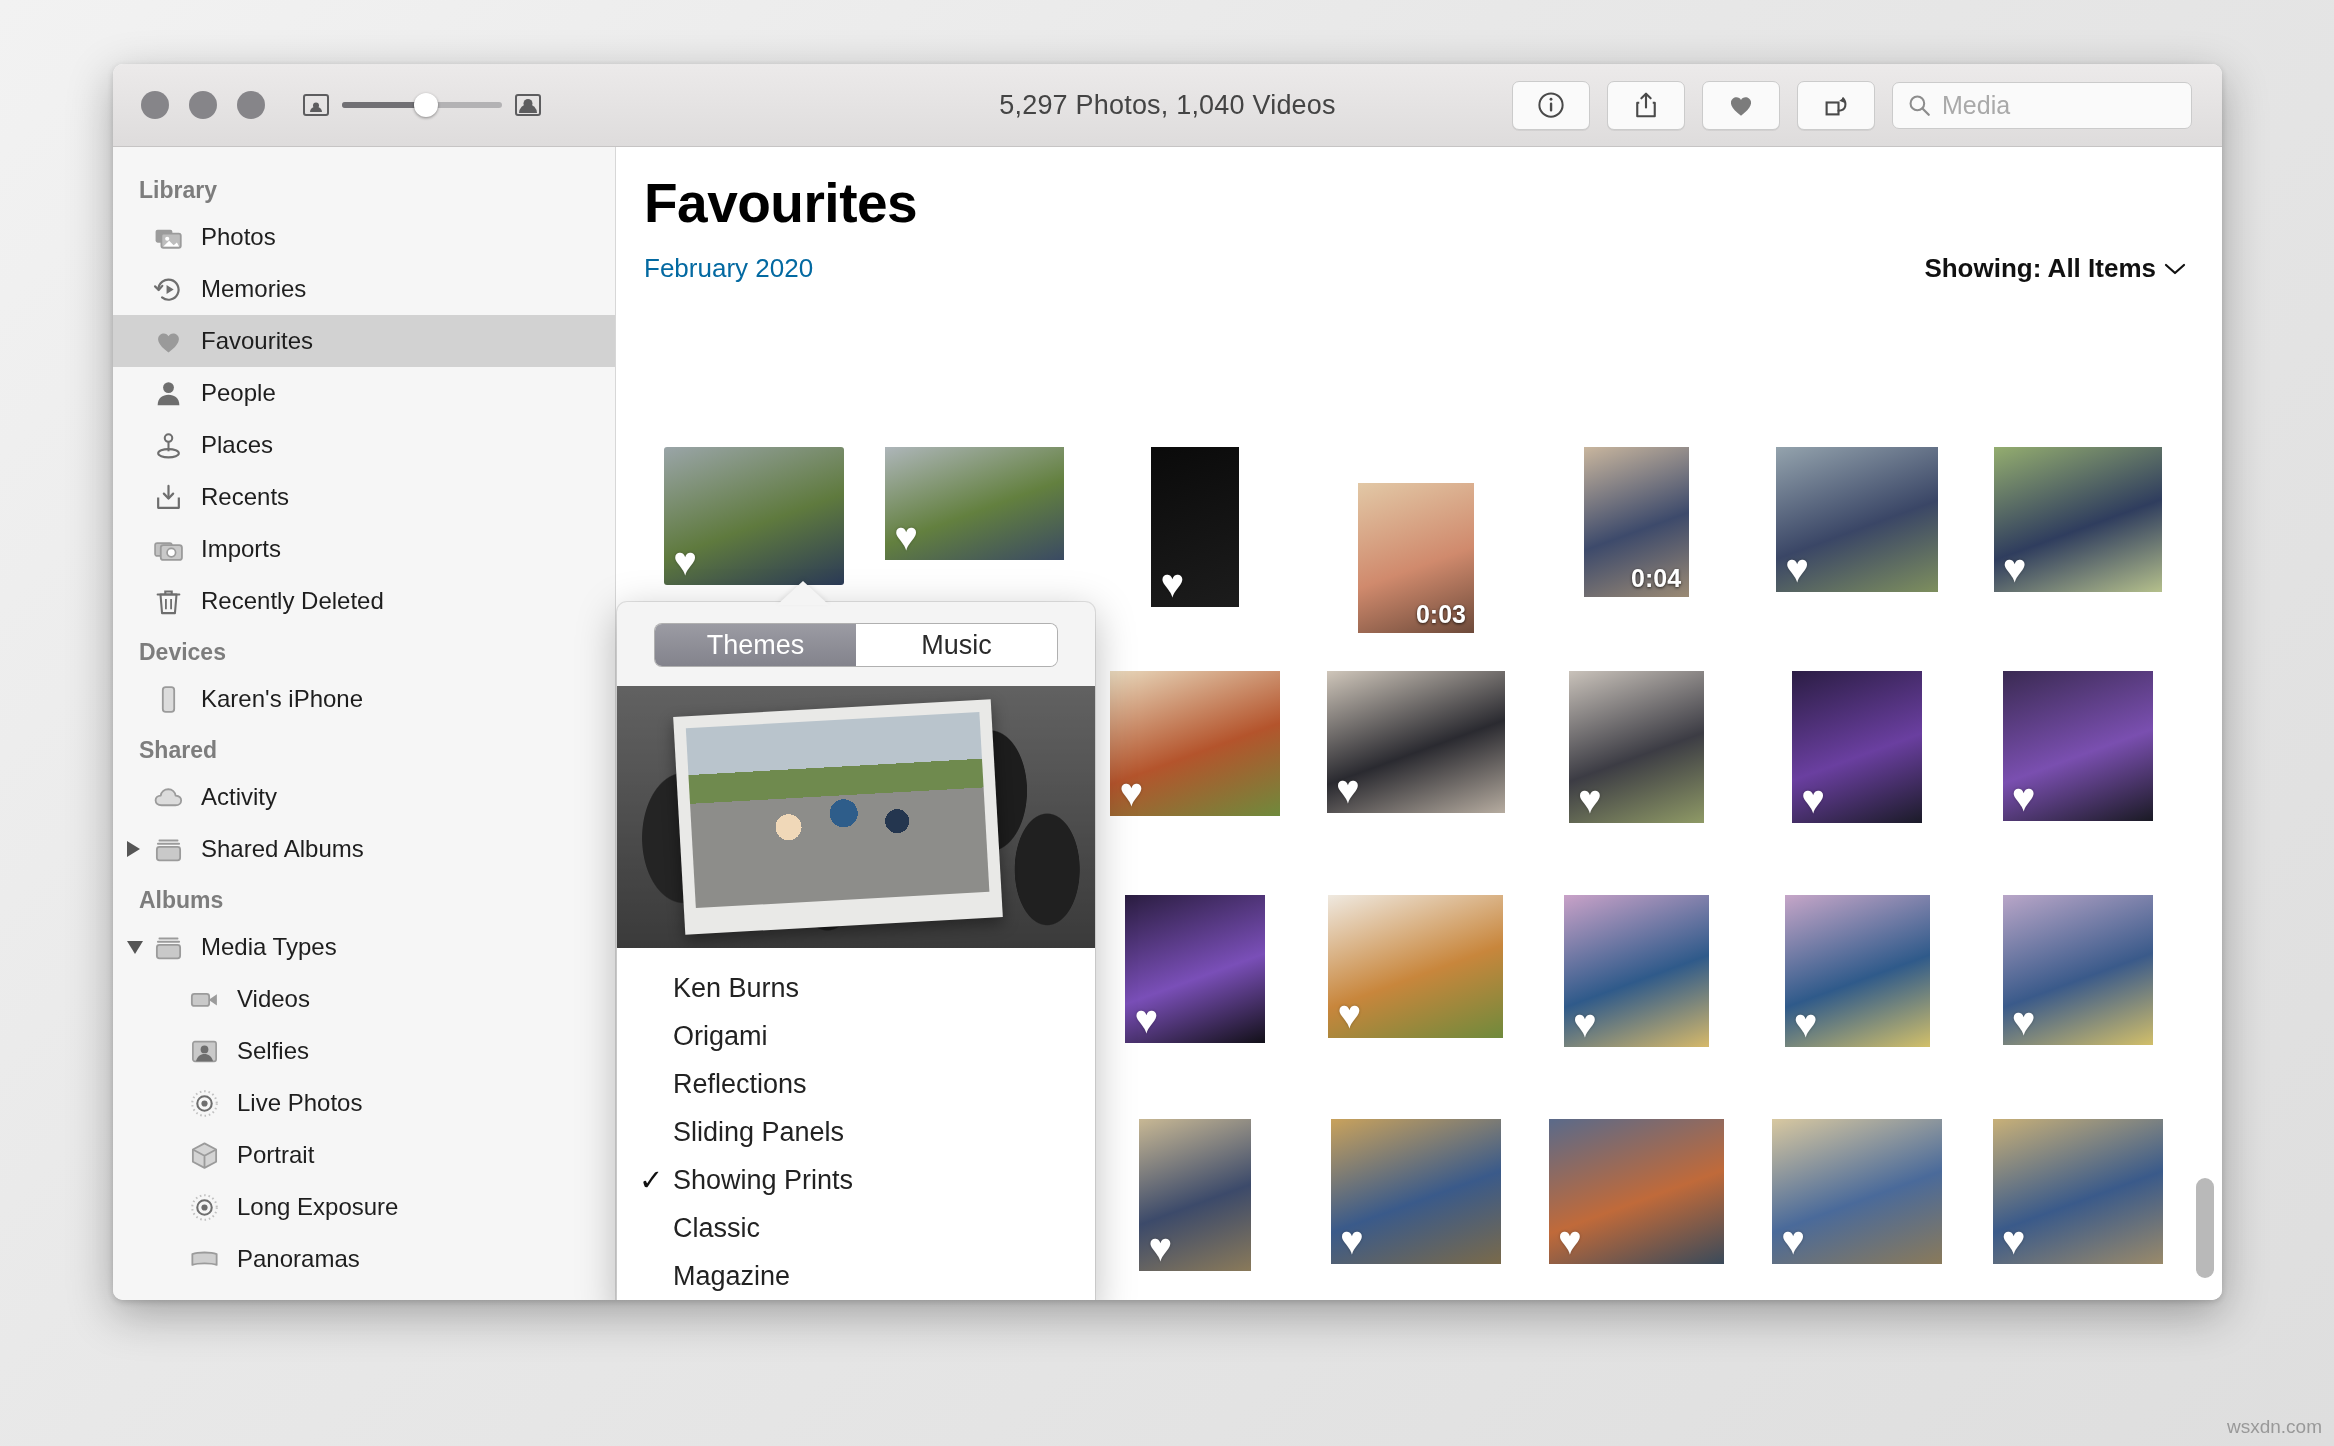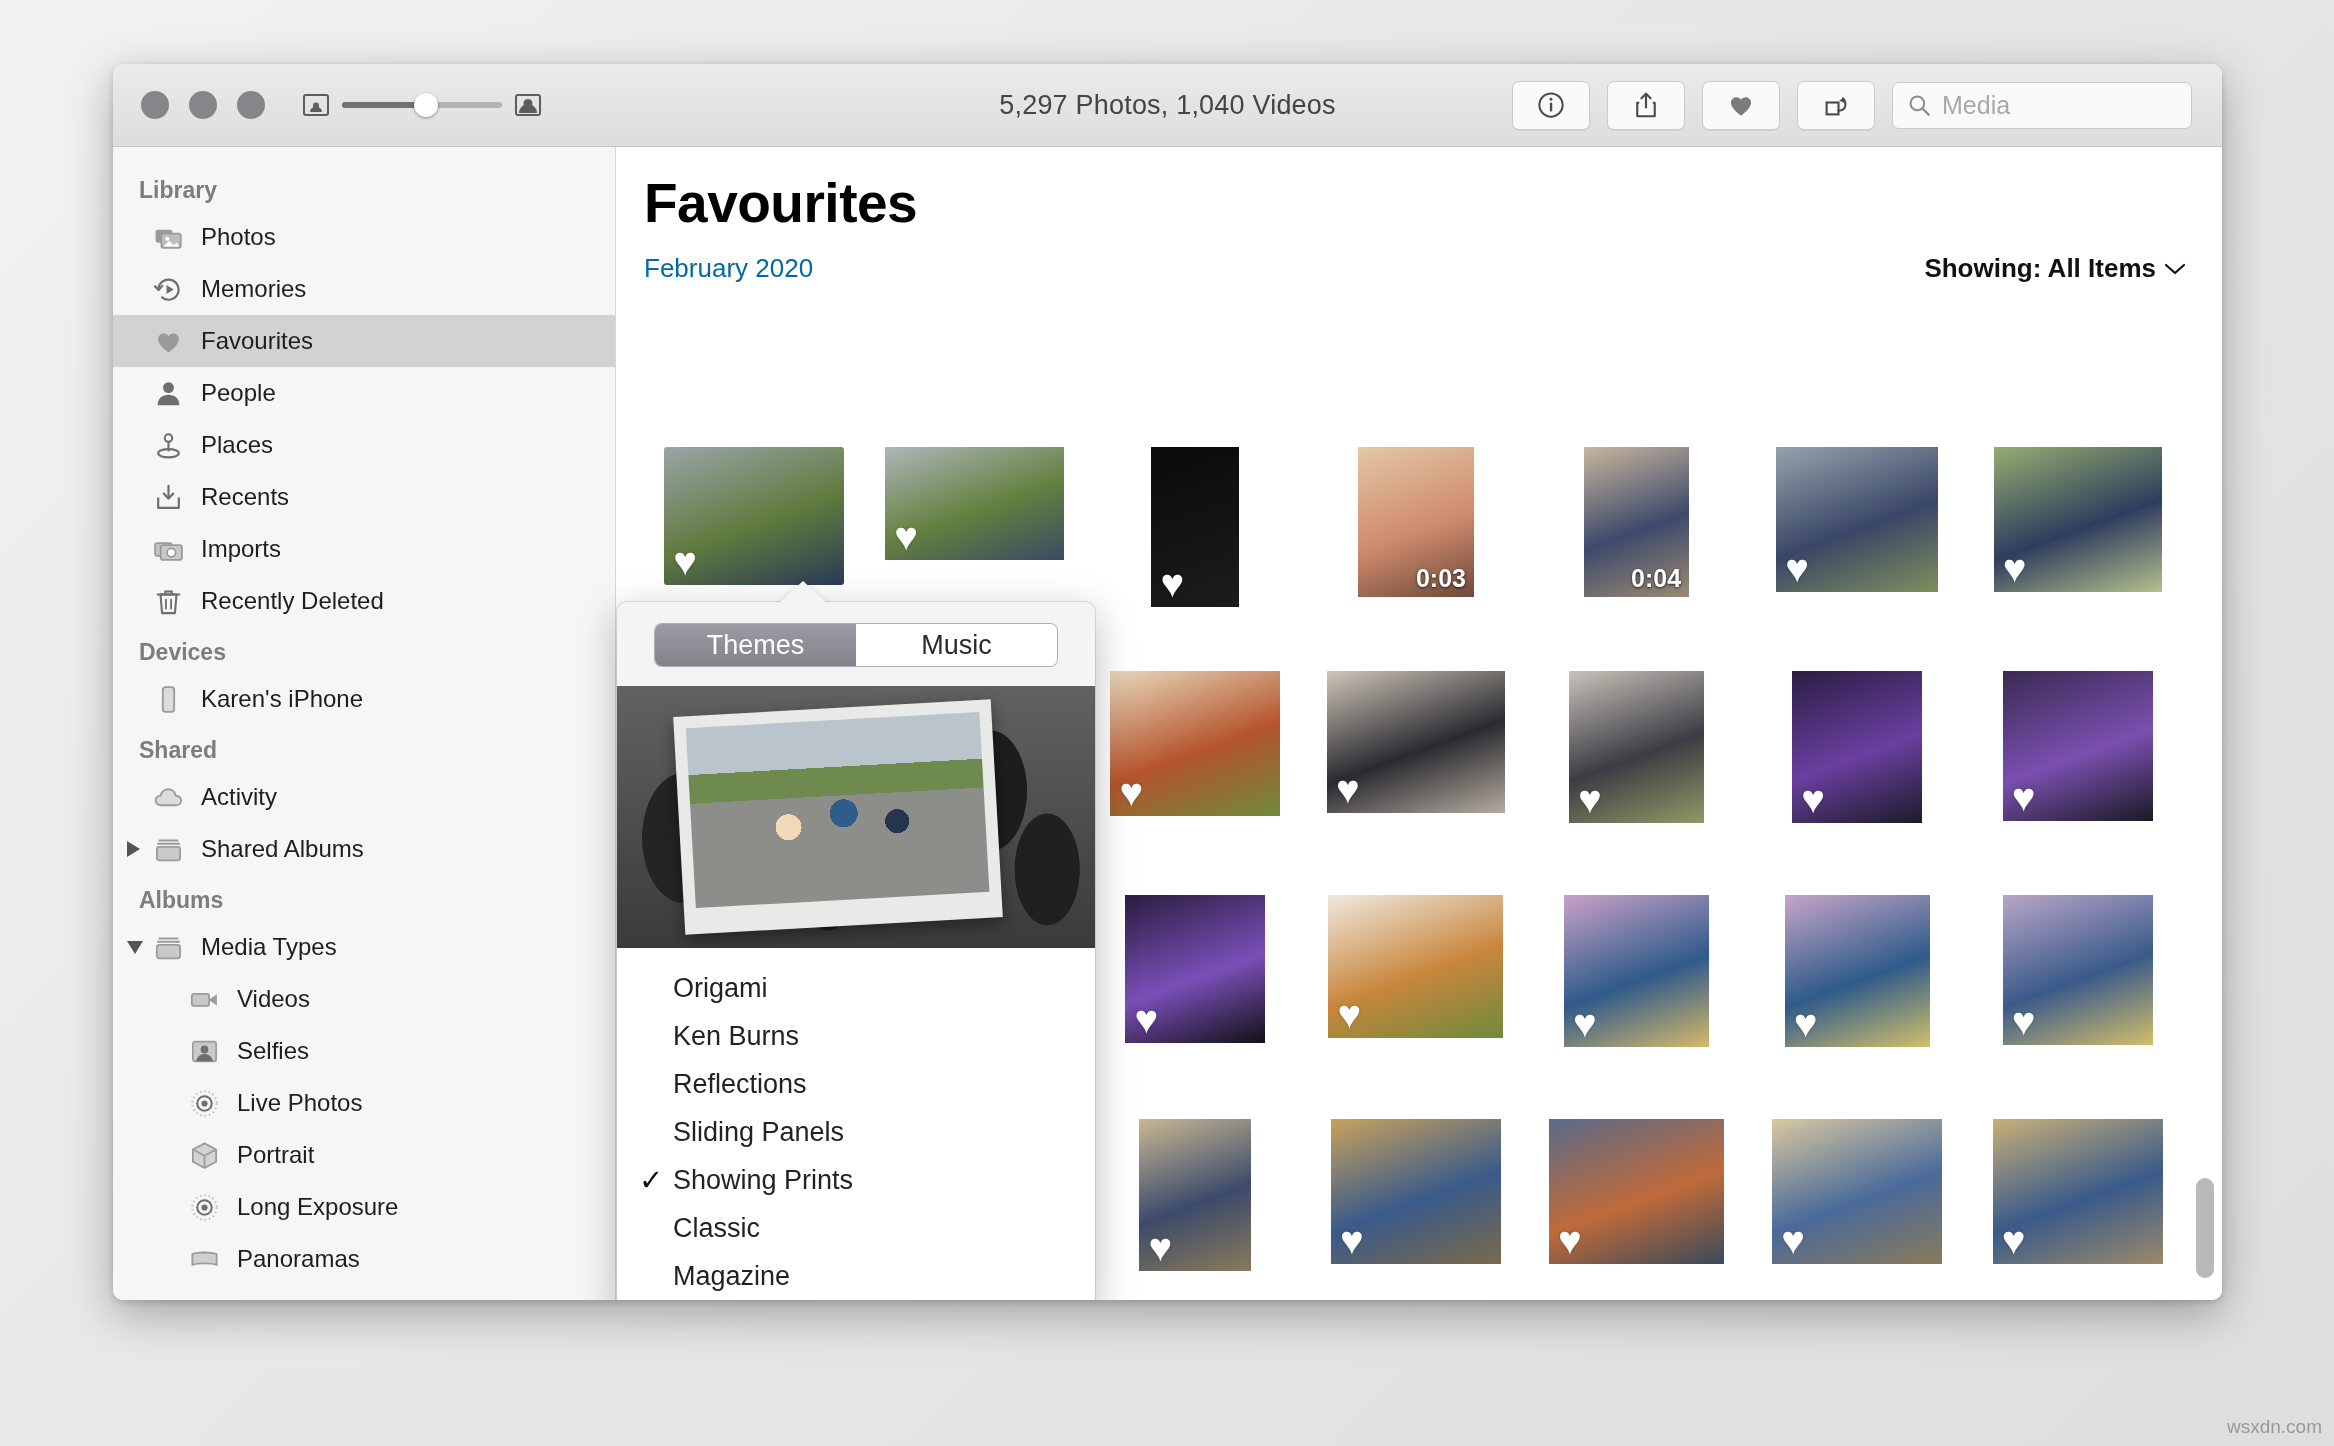--- a/index.html
+++ b/index.html
@@ -404,21 +404,21 @@
             <div class="thumb" style="width:179px;height:113px;background:linear-gradient(160deg,#aeb6ba 0%,#63803f 55%,#3a4a63 100%);">
               <span class="heart">♥</span>
             </div>
           </div>
           <div class="cell">
             <div class="thumb" style="width:88px;height:160px;background:linear-gradient(160deg,#0a0a0a 0%,#141414 55%,#1c1c1c 100%);">
               <span class="heart">♥</span>
             </div>
           </div>
           <div class="cell">
-            <div class="thumb" style="width:116px;height:150px;background:linear-gradient(160deg,#e2c8a6 0%,#d08a6d 55%,#6d4a3a 100%);">
+            <div class="thumb" style="width:116px;height:150px;background:linear-gradient(160deg,#e2c8a6 0%,#d08a6d 55%,#6d4a3a 100%);margin-top:36px;">
               <span class="dur">0:03</span>
             </div>
           </div>
           <div class="cell">
             <div class="thumb" style="width:105px;height:150px;background:linear-gradient(160deg,#c9b69e 0%,#3d4a6b 55%,#9b8a74 100%);">
               <span class="dur">0:04</span>
             </div>
           </div>
           <div class="cell">
             <div class="thumb" style="width:162px;height:145px;background:linear-gradient(160deg,#94a3ad 0%,#3a4666 55%,#7e8f5e 100%);">
@@ -553,25 +553,25 @@
         </div>
       <div id="preview">
         <div id="pv-bg"></div>
         <div id="pv-frame">
           <div id="pv-photo"></div>
         </div>
       </div>
       <div id="themes">
           <div class="trow">
             <span class="tck"></span>
+            <span>Ken Burns</span>
+          </div>
+          <div class="trow">
+            <span class="tck"></span>
             <span>Origami</span>
-          </div>
-          <div class="trow">
-            <span class="tck"></span>
-            <span>Ken Burns</span>
           </div>
           <div class="trow">
             <span class="tck"></span>
             <span>Reflections</span>
           </div>
           <div class="trow">
             <span class="tck"></span>
             <span>Sliding Panels</span>
           </div>
           <div class="trow">

